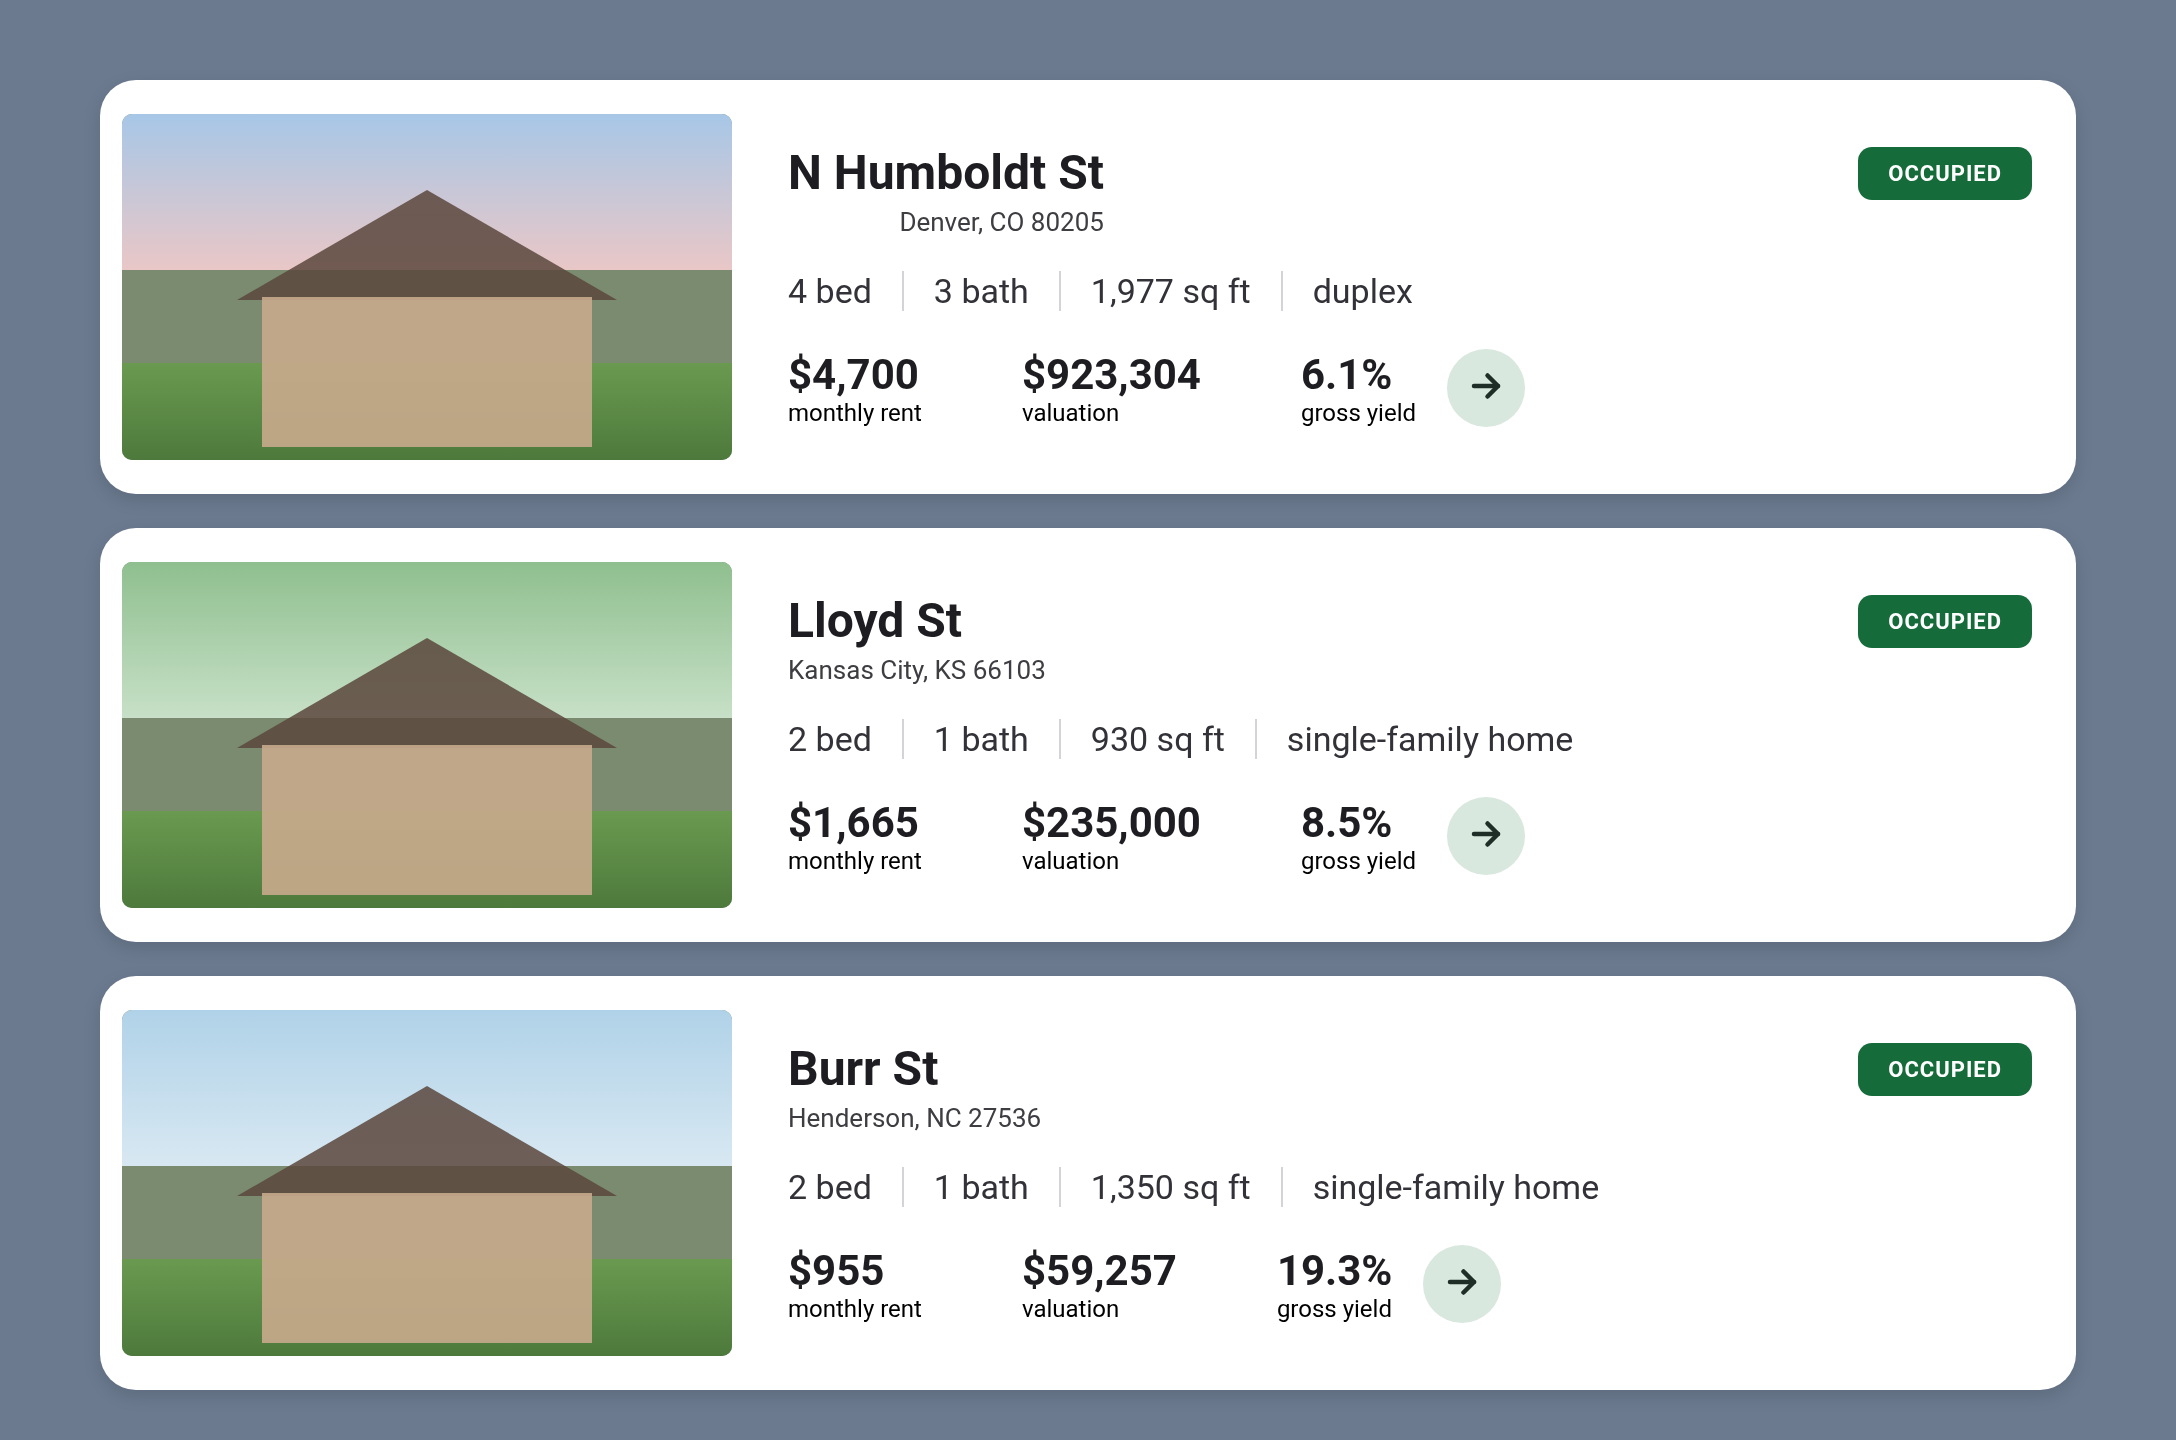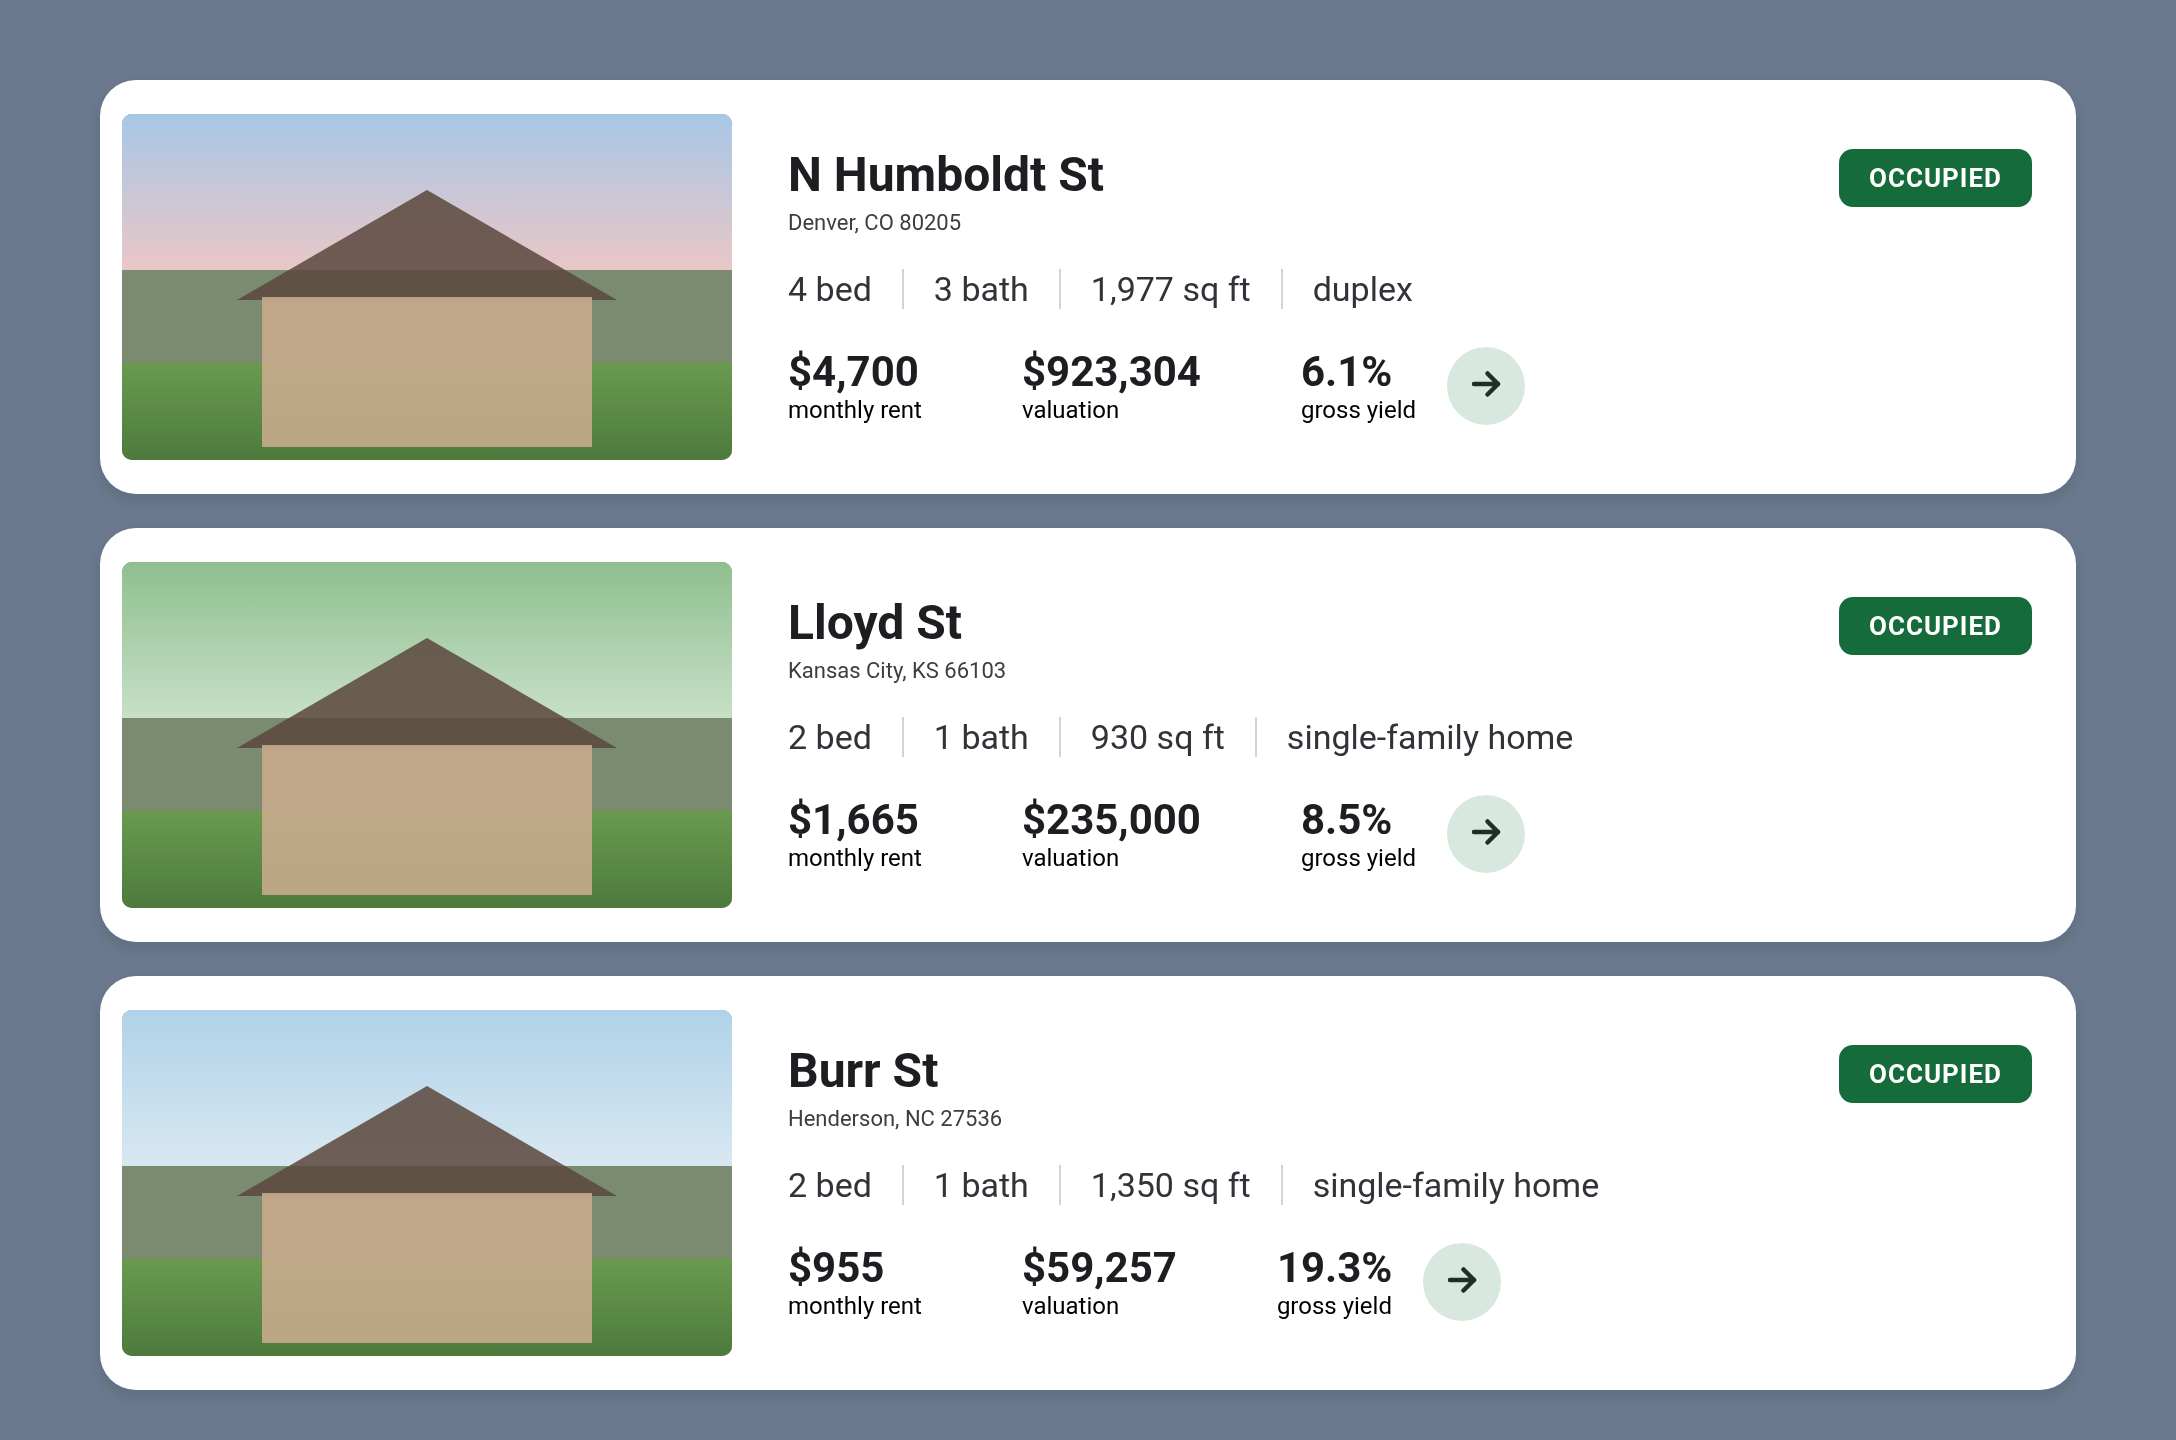--- a/index.html
+++ b/index.html
@@ -64,29 +64,30 @@
     justify-content: space-between;
     align-items: flex-start;
   }
   .addr-title {
     font-size: 48px;
     font-weight: 700;
     line-height: 1.1;
     color: #1e1e22;
   }
   .addr-sub {
-    font-size: 22px;
+    font-size: 26px;
     font-weight: 400;
     color: #3d3d42;
     margin-top: 8px;
+    text-align: right;
   }
   .badge {
     background: #166b3a;
     color: #ffffff;
-    font-size: 26px;
+    font-size: 22px;
     font-weight: 700;
     letter-spacing: 1px;
     padding: 14px 30px;
     border-radius: 14px;
   }
   .specs {
     display: flex;
     align-items: center;
     font-size: 34px;
     color: #323238;

